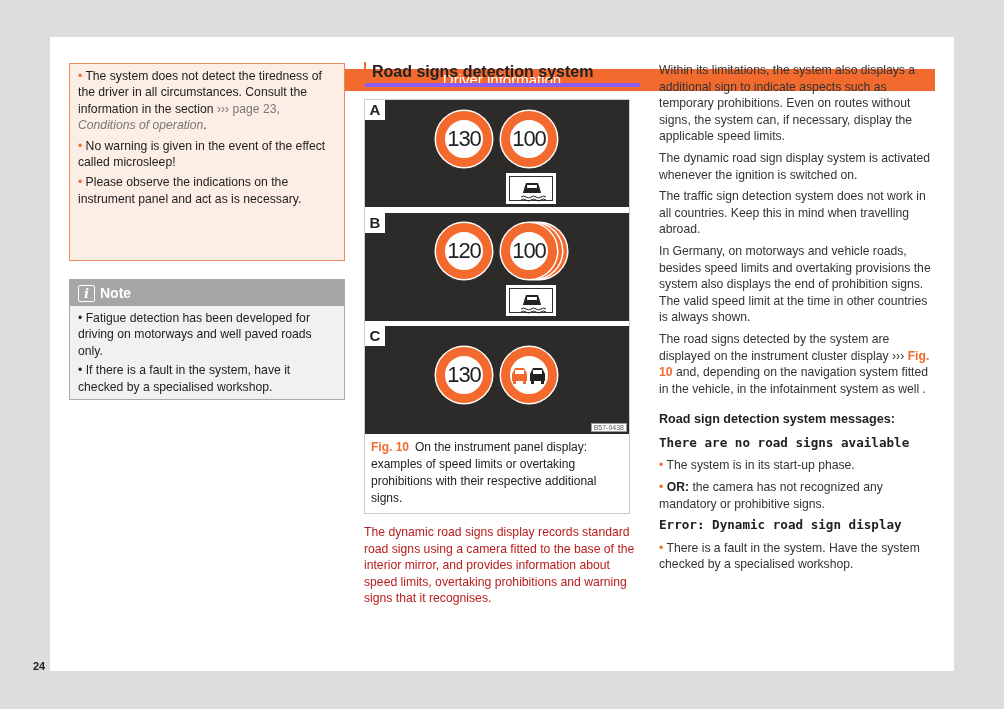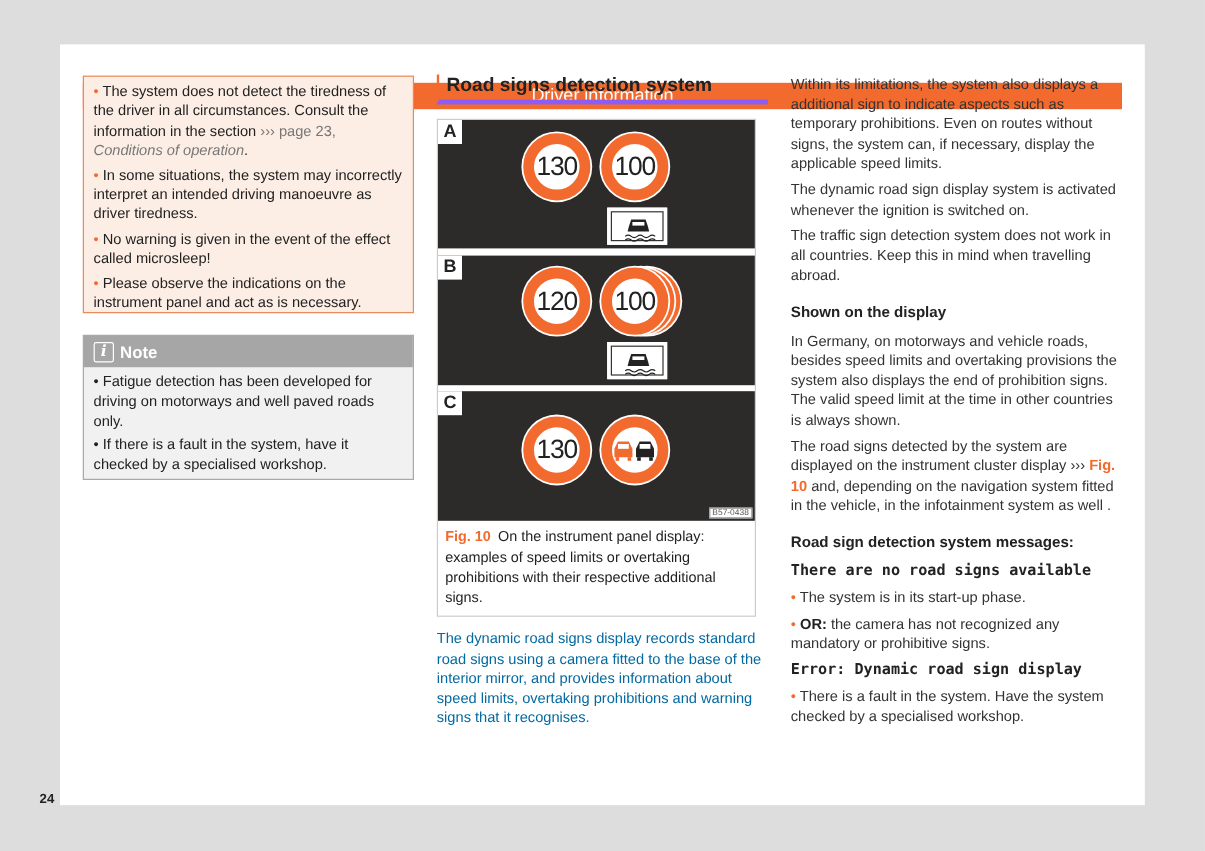--- a/index.html
+++ b/index.html
@@ -40,21 +40,21 @@
     font-size: 15px; line-height: 20px; text-align: center; font-weight: bold; }
   .sign { position: absolute; width: 56px; height: 56px; border-radius: 50%; background: #fff; border: 9px solid #f26a2e;
     box-shadow: 0 0 0 1.5px #fff; display: flex; align-items: center; justify-content: center;
     font-family: "Liberation Sans Narrow", "Liberation Sans", sans-serif; font-size: 22px; color: #222; letter-spacing: -1px; }
   .sign-ghost { position: absolute; width: 56px; height: 56px; border-radius: 50%; background: #f26a2e; box-shadow: 0 0 0 1.5px #fff; }
   .plate { position: absolute; width: 50px; height: 31px; background: #fff; border: 1px solid #fff; }
   .plate-inner { position: absolute; inset: 2px; border: 1px solid #333; }
   .fig-id { position: absolute; right: 2px; bottom: 2px; background: #fff; color: #555; font-size: 7px; padding: 0 2px; border: 1px solid #999; }
   .caption { position: absolute; left: 6px; top: 339px; width: 252px; font-size: 12px; line-height: 17px; color: #222; }
   .caption .fig-num { color: #f26a2e; font-weight: bold; margin-right: 6px; }
-  .body-text { position: absolute; font-size: 12.2px; line-height: 16.6px; color: #0369a1; }
+  .body-text { position: absolute; font-size: 12.2px; line-height: 16.6px; color: #b91c1c; }
   .col2-text { left: 364px; top: 524px; width: 276px; }
 
   
   .col3 { position: absolute; left: 659px; top: 62px; width: 278px; font-size: 12.2px; line-height: 16.6px; color: #333; }
   .col3 p { margin-bottom: 5px; }
   .col3 h3 { font-size: 12.6px; font-weight: bold; color: #222; margin: 14px 0 7px 0; }
   .col3 .mono { font-family: "DejaVu Sans Mono", monospace; font-weight: bold; font-size: 12.6px; color: #222; margin: 4px 0 6px 0; }
   .orange { color: #f26a2e; }
   .link-orange { color: #f26a2e; font-weight: bold; }
 </style>
@@ -62,24 +62,20 @@
 <body>
 
 <div class="page"></div>
 <div class="header-bar">Driver information</div>
 
 <div class="warning-box">
   <p>
     <span class="bullet">•</span>
     <span>The system does not detect the tiredness of the driver in all circumstances. Consult the information in the section </span>
     <span class="link-ref"><span>›››</span> <span>page 23,</span> <i>Conditions of operation</i></span><span>.</span>
-  </p>
-  <p>
-    <span class="bullet">•</span>
-    <span>In some situations, the system may incorrectly interpret an intended driving manoeuvre as driver tiredness.</span>
   </p>
   <p>
     <span class="bullet">•</span>
     <span>No warning is given in the event of the effect called microsleep!</span>
   </p>
   <p>
     <span class="bullet">•</span>
     <span>Please observe the indications on the instrument panel and act as is necessary.</span>
   </p>
 </div>
@@ -152,21 +148,20 @@
     <span class="fig-num">Fig. 10</span><span>On the instrument panel display: examples of speed limits or overtaking prohibitions with their respective additional signs.</span>
   </div>
 </div>
 
 <div class="body-text col2-text">The dynamic road signs display records standard road signs using a camera fitted to the base of the interior mirror, and provides information about speed limits, overtaking prohibitions and warning signs that it recognises.</div>
 
 <div class="col3">
   <p>Within its limitations, the system also displays a additional sign to indicate aspects such as temporary prohibitions. Even on routes without signs, the system can, if necessary, display the applicable speed limits.</p>
   <p>The dynamic road sign display system is activated whenever the ignition is switched on.</p>
   <p>The traffic sign detection system does not work in all countries. Keep this in mind when travelling abroad.</p>
-  <h3>Shown on the display</h3>
   <p>In Germany, on motorways and vehicle roads, besides speed limits and overtaking provisions the system also displays the end of prohibition signs. The valid speed limit at the time in other countries is always shown.</p>
   <p>
     <span>The road signs detected by the system are displayed on the instrument cluster display</span>
     <span class="link-orange"><span style="color:#333;font-weight:normal">›››</span> <span>Fig. 10</span></span>
     <span>and, depending on the navigation system fitted in the vehicle, in the infotainment system as well .</span>
   </p>
   <h3>Road sign detection system messages:</h3>
   <div class="mono">There are no road signs available</div>
   <p><span class="orange">•</span> <span>The system is in its start-up phase.</span></p>
   <p><span class="orange">•</span> <b style="color:#222">OR:</b><span> the camera has not recognized any mandatory or prohibitive signs.</span></p>

